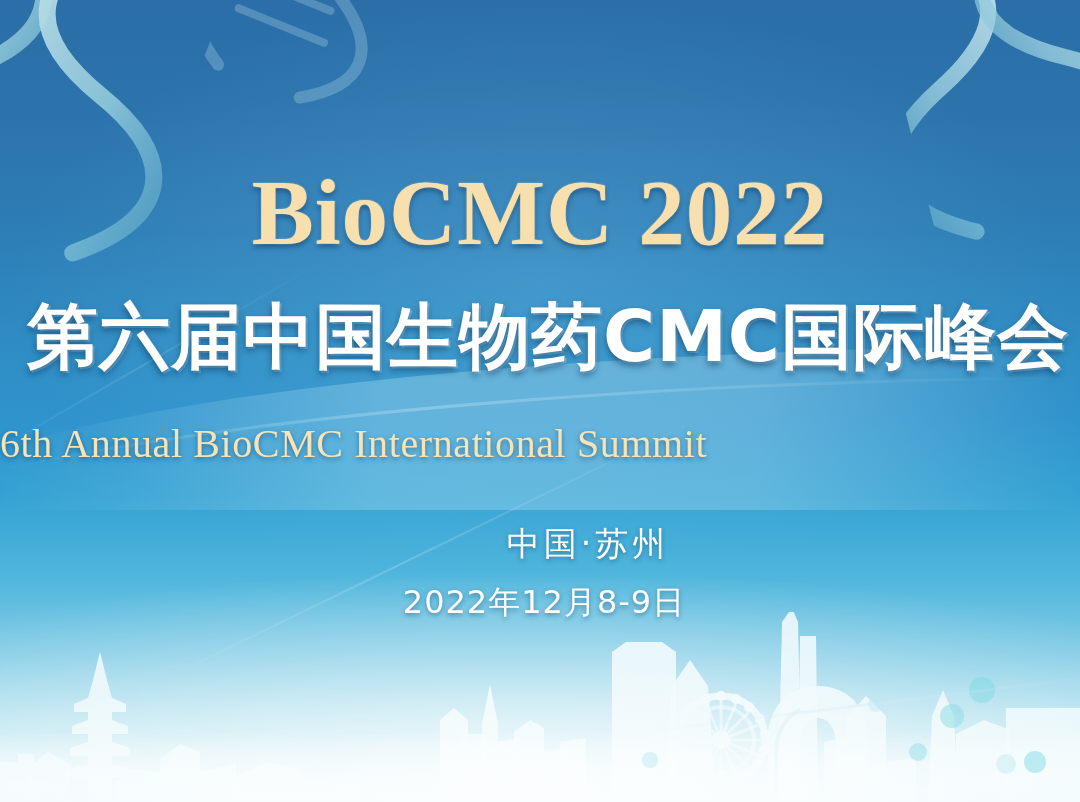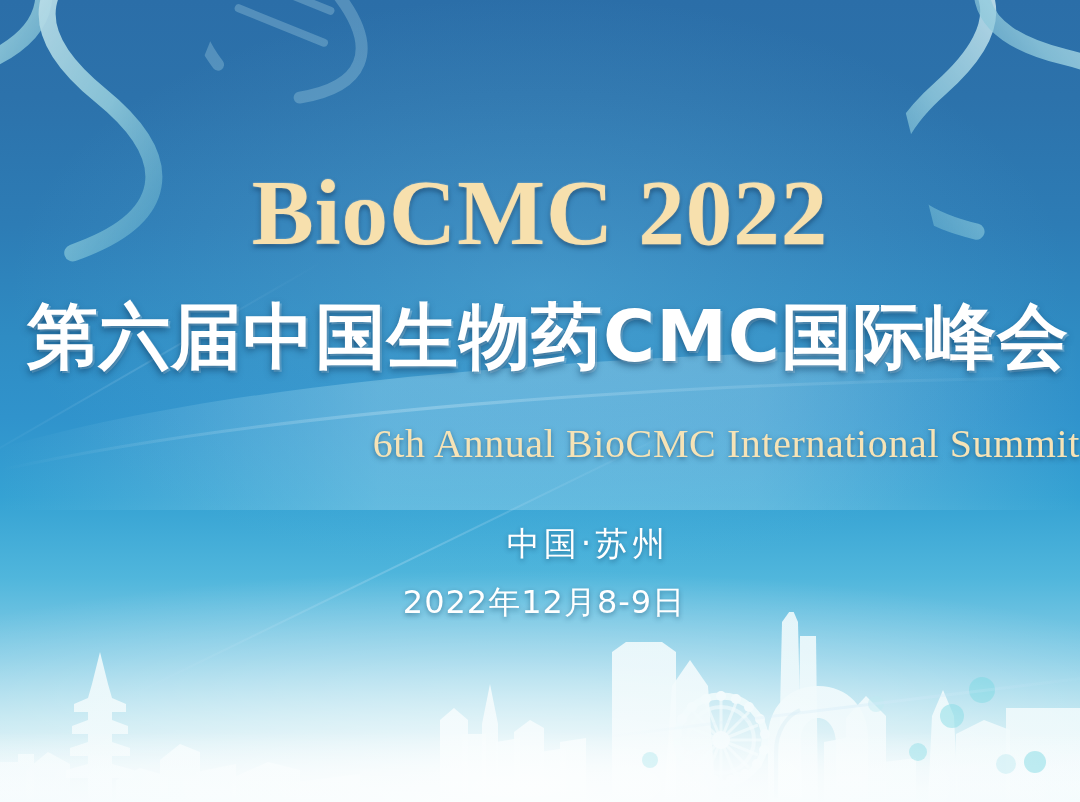--- a/index.html
+++ b/index.html
@@ -43,21 +43,21 @@
     text-shadow:0 3px 5px rgba(12,50,85,.55), 0 0 2px rgba(255,248,228,.6);
   }
   .title-cn{
     position:absolute;left:8px;top:277px;width:1080px;text-align:center;
     font-family:"DejaVu Sans","Liberation Sans",sans-serif;
     font-size:71px;line-height:1;font-weight:700;letter-spacing:1px;
     color:#ffffff;
     text-shadow:0 4px 7px rgba(10,48,84,.55), 2px 2px 0 rgba(210,236,248,.35);
   }
   .subtitle{
-    position:absolute;left:0;top:400px;width:1080px;text-align:right;
+    position:absolute;left:0;top:400px;width:1080px;text-align:left;
     font-size:40px;line-height:1;font-weight:400;letter-spacing:.6px;
     color:#f6e3b6;
     text-shadow:0 2px 5px rgba(12,50,85,.5);
   }
   .place{
     position:absolute;left:0;top:503px;width:1080px;text-align:center;
     font-family:"DejaVu Sans","Liberation Sans",sans-serif;
     font-size:33px;line-height:1;font-weight:500;letter-spacing:4px;
     color:#ffffff;
     text-shadow:0 2px 5px rgba(12,50,85,.45);

